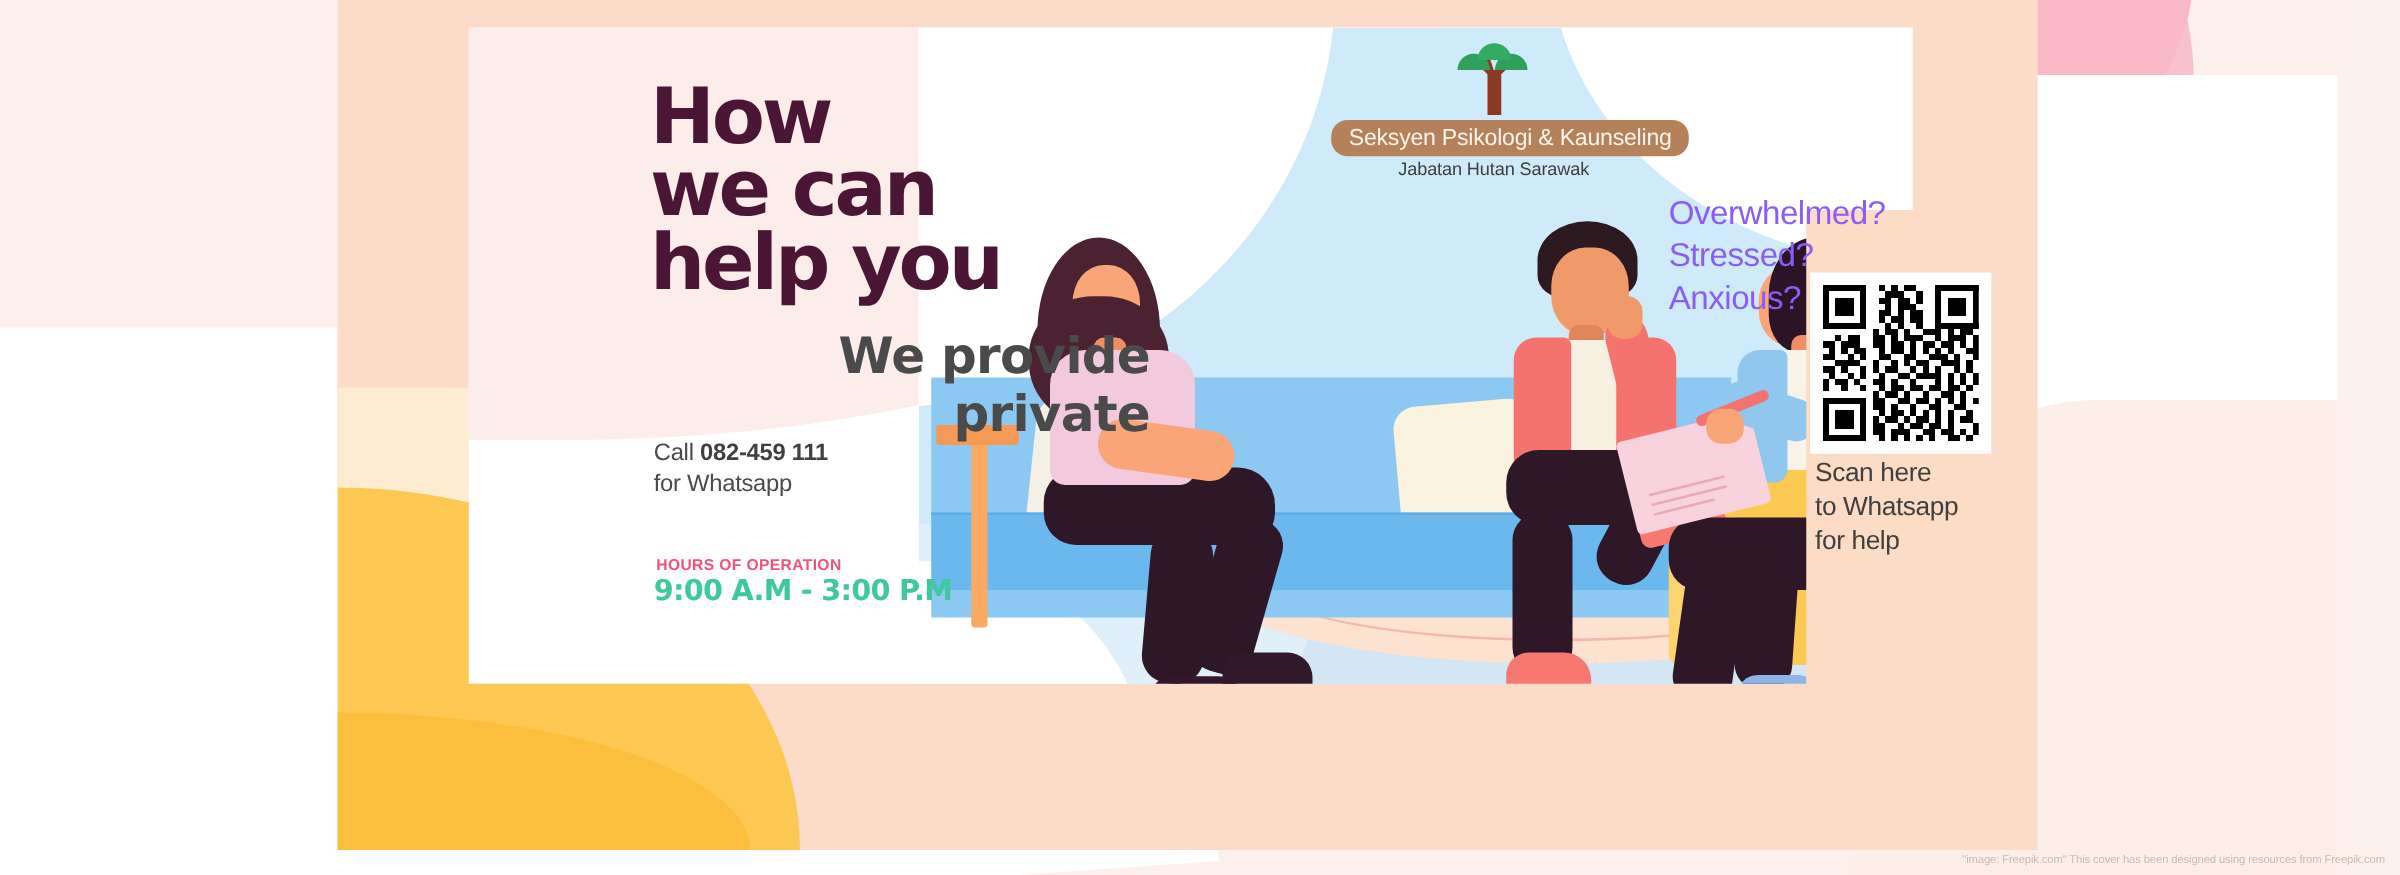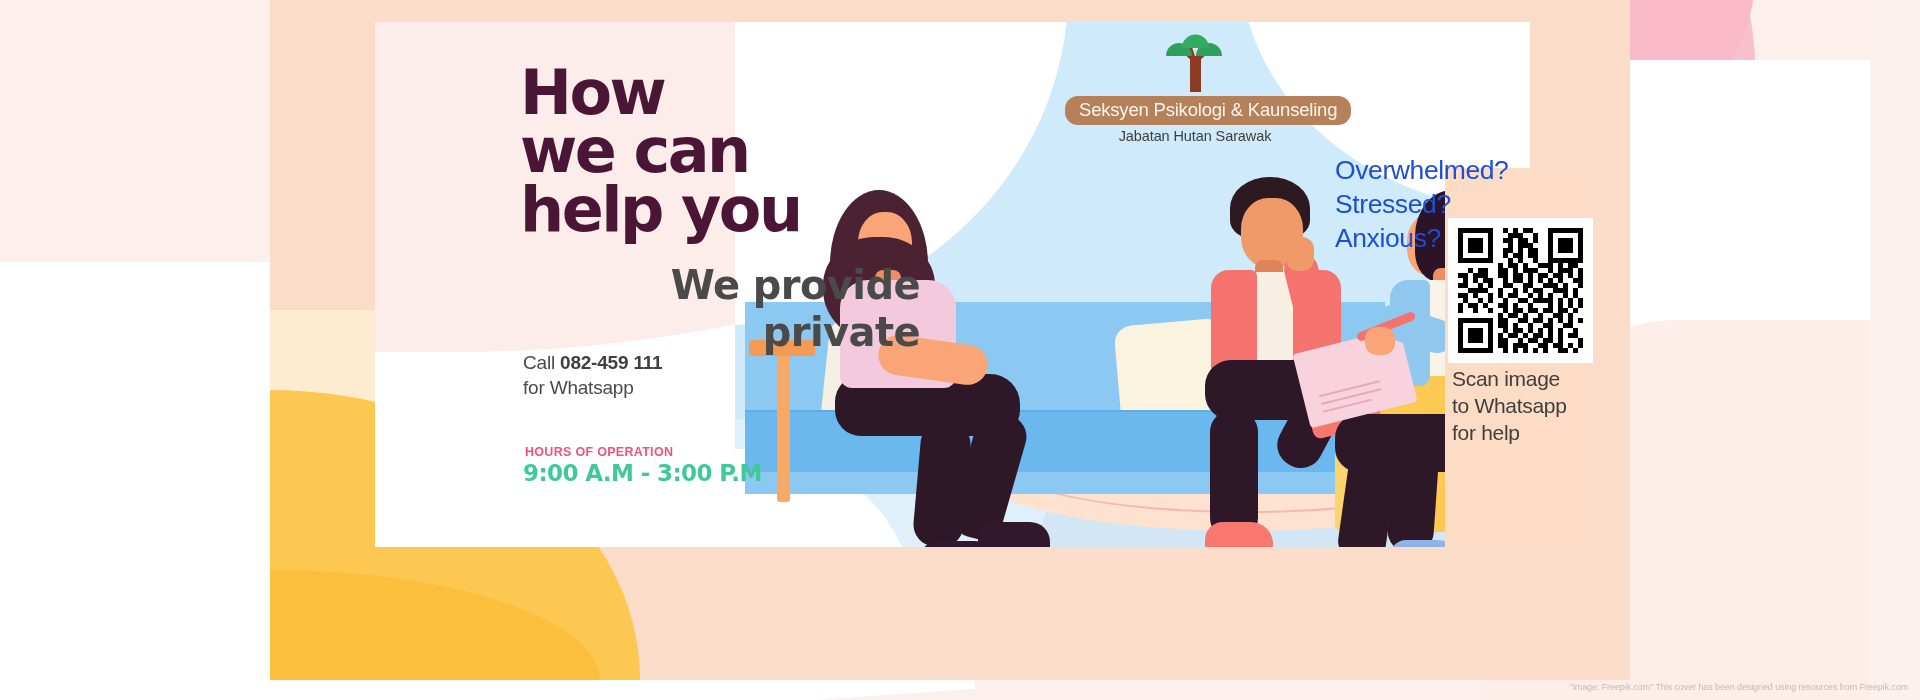--- a/index.html
+++ b/index.html
@@ -204,21 +204,21 @@
   .c-thigh{position:absolute;left:600px;top:392px;width:165px;height:58px;background:#2e1726;border-radius:24px;}
   .c-shin{position:absolute;left:608px;top:430px;width:48px;height:110px;background:#2e1726;
     border-radius:20px;transform:rotate(8deg);}
   .c-shin2{position:absolute;left:655px;top:425px;width:46px;height:105px;background:#2e1726;
     border-radius:20px;transform:rotate(4deg);}
   .c-shoe2{position:absolute;left:655px;top:518px;width:68px;height:30px;background:#8fb5e8;border-radius:16px 20px 8px 8px;}
 
   
   .askline{
     position:absolute;left:600px;top:132px;width:280px;
-    font-size:26.5px;line-height:1.28;color:#1d4ed8;letter-spacing:-0.4px;
+    font-size:26.5px;line-height:1.28;color:#8b5cf6;letter-spacing:-0.4px;
     z-index:6;
   }
 
   
   .qr-panel{position:absolute;left:1175px;top:168px;width:145px;height:380px;background:#fcdcc4;}
   .qr-box{position:absolute;left:1178px;top:218px;width:145px;height:145px;background:#fff;
     display:flex;align-items:center;justify-content:center;}
   .qr-img{width:125px;height:125px;display:block;image-rendering:pixelated;}
   .scan-text{
     position:absolute;left:1182px;top:366px;width:150px;
@@ -528,20 +528,20 @@
           <rect x="9" y="24" width="1" height="1"></rect>
             <rect x="11" y="24" width="1" height="1"></rect>
           <rect x="15" y="24" width="1" height="1"></rect>
             <rect x="17" y="24" width="1" height="1"></rect>
           <rect x="20" y="24" width="2" height="1"></rect>
             <rect x="23" y="24" width="1" height="1"></rect>
         </g>
       </svg>
     </div>
     <div class="scan-text">
-      <div>Scan image</div>
+      <div>Scan here</div>
       <div>to Whatsapp</div>
       <div>for help</div>
     </div>
   </div>
 
   <div class="credit">"image: Freepik.com" This cover has been designed using resources from Freepik.com</div>
 </div>
 
 </body></html>

